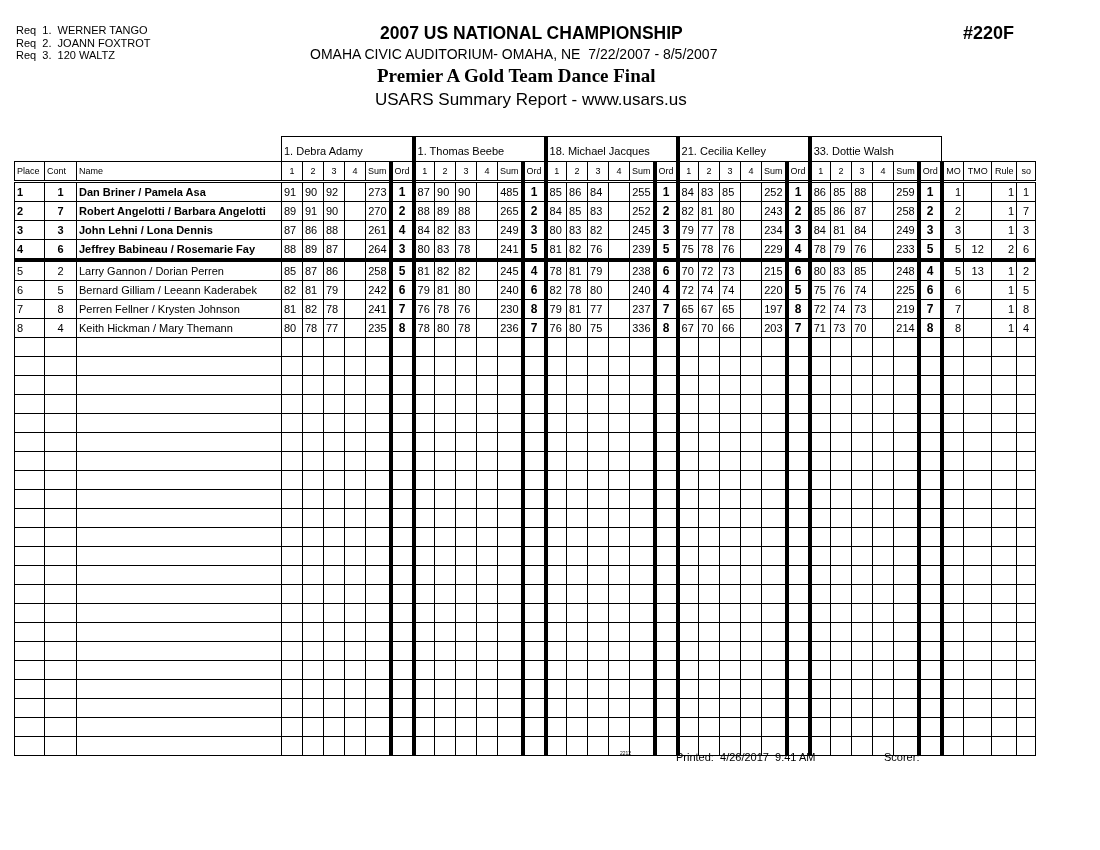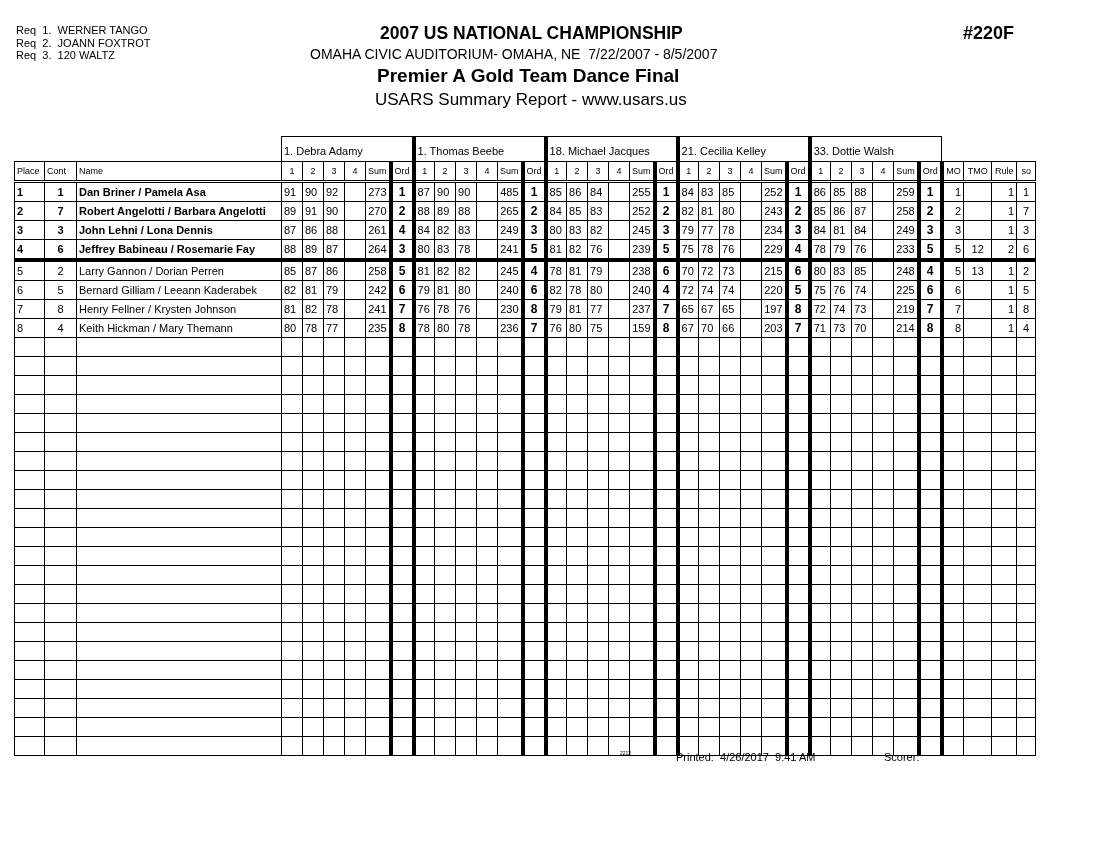--- a/index.html
+++ b/index.html
@@ -2,21 +2,21 @@
 <html><head>
 <meta charset="utf-8">
 <style>
   html, body { margin:0; padding:0; background:#ffffff; }
   body { width:1100px; height:850px; position:relative; overflow:hidden;
          font-family:"Liberation Sans", sans-serif; color:#000; }
   .req { position:absolute; left:16px; top:24px; font-size:11px; line-height:12.5px; }
   .req div { white-space:pre; }
   #t1 { position:absolute; top:23px; left:380px; font-size:17.5px; font-weight:bold; white-space:nowrap; }
   #t2 { position:absolute; top:46px; left:310px; font-size:14px; white-space:pre; }
-  #t3 { position:absolute; top:65px; left:377px; font-size:19px; font-weight:bold; white-space:nowrap; }
+  #t3 { position:absolute; top:65px; left:377px; font-size:19px; font-weight:bold; white-space:nowrap;font-family:Liberation Serif, serif; }
   #t4 { position:absolute; top:90px; left:375px; font-size:17px; white-space:nowrap; }
   #eventno { position:absolute; top:23px; left:963px; font-size:18px; font-weight:bold; }
 
   table.grid { position:absolute; left:14px; top:136px; border-collapse:collapse; table-layout:fixed; }
   table.grid td { border:1px solid #000; padding:0 2px; height:18px; font-size:11px; white-space:nowrap; overflow:hidden; }
   table.grid tr.judges td { height:20px; font-size:11px; vertical-align:bottom; padding-bottom:4px; }
   table.grid tr.judges td.blank { border:none; }
   table.grid tr.cols td { font-size:9px; height:18px; border-bottom:3px double #000; }
   table.grid tr.row td { font-size:11px; }
   td.c { text-align:center; }
@@ -362,21 +362,21 @@
         <td class="r">225</td>
         <td class="ord thickL">6</td>
         <td class="r thickL">6</td>
         <td class="c"></td>
         <td class="r">1</td>
         <td class="c">5</td>
       </tr>
       <tr class="row">
         <td class="pl">7</td>
         <td class="ct c">8</td>
-        <td class="nm">Henry Fellner / Krysten Johnson</td>
+        <td class="nm">Perren Fellner / Krysten Johnson</td>
         <td>81</td>
         <td>82</td>
         <td>78</td>
         <td></td>
         <td class="r">241</td>
         <td class="ord thickL">7</td>
         <td class="thickL">76</td>
         <td>78</td>
         <td>76</td>
         <td></td>
@@ -418,21 +418,21 @@
         <td class="thickL">78</td>
         <td>80</td>
         <td>78</td>
         <td></td>
         <td class="r">236</td>
         <td class="ord thickL">7</td>
         <td class="thickL">76</td>
         <td>80</td>
         <td>75</td>
         <td></td>
-        <td class="r">159</td>
+        <td class="r">336</td>
         <td class="ord thickL">8</td>
         <td class="thickL">67</td>
         <td>70</td>
         <td>66</td>
         <td></td>
         <td class="r">203</td>
         <td class="ord thickL">7</td>
         <td class="thickL">71</td>
         <td>73</td>
         <td>70</td>

